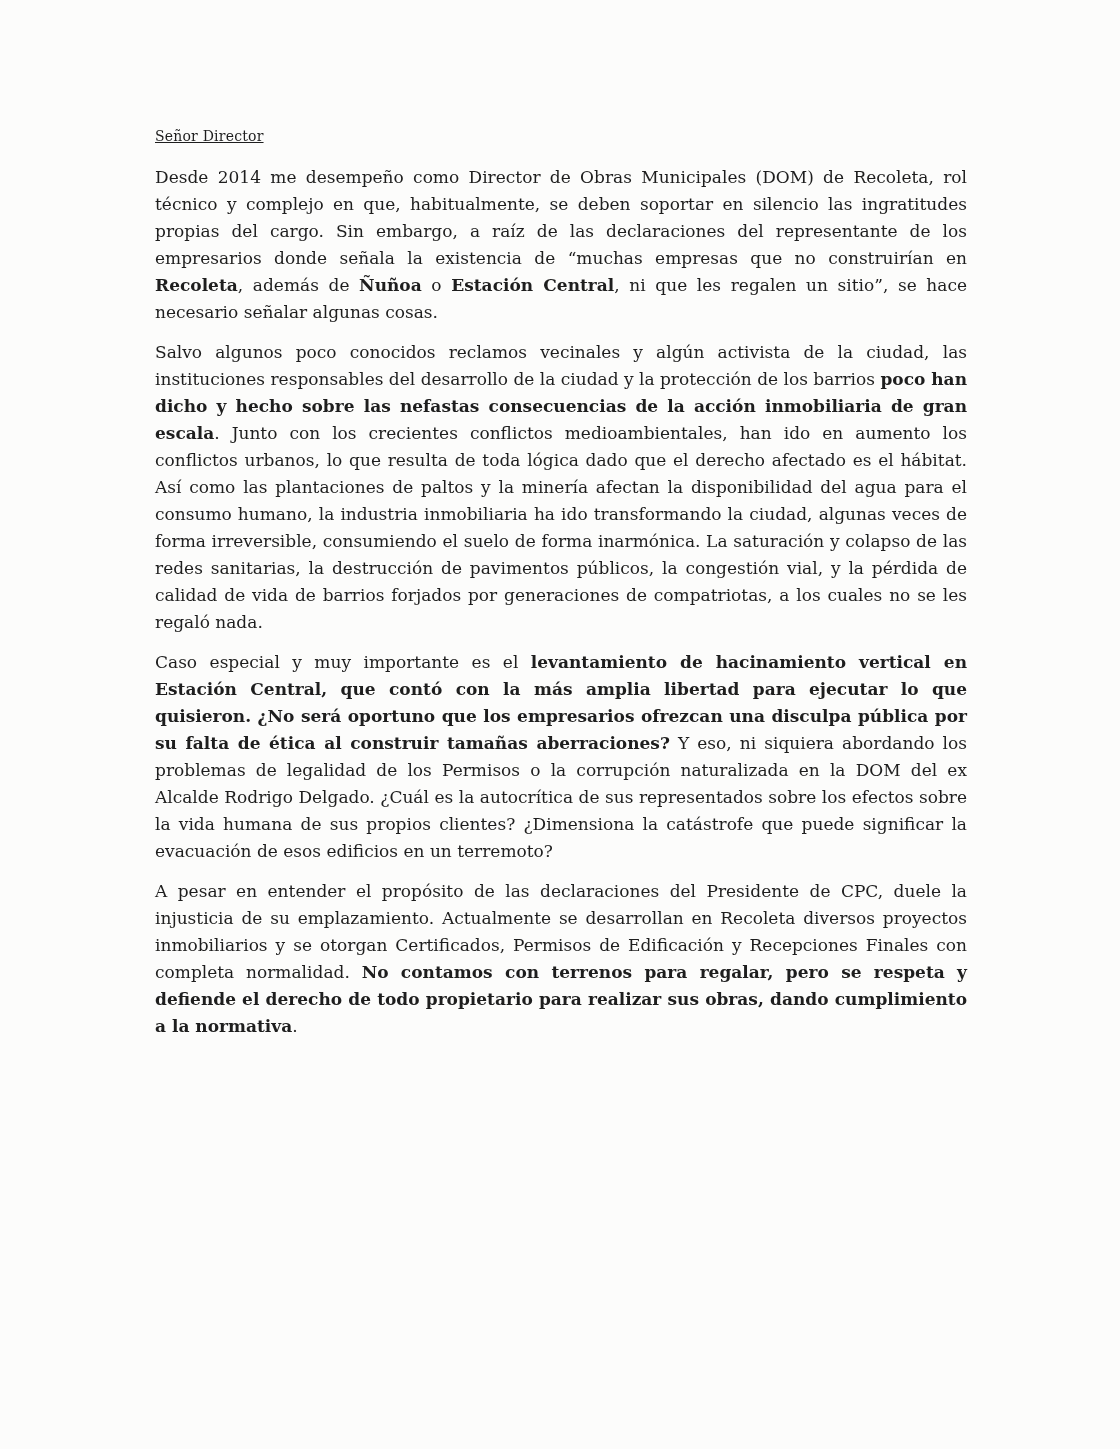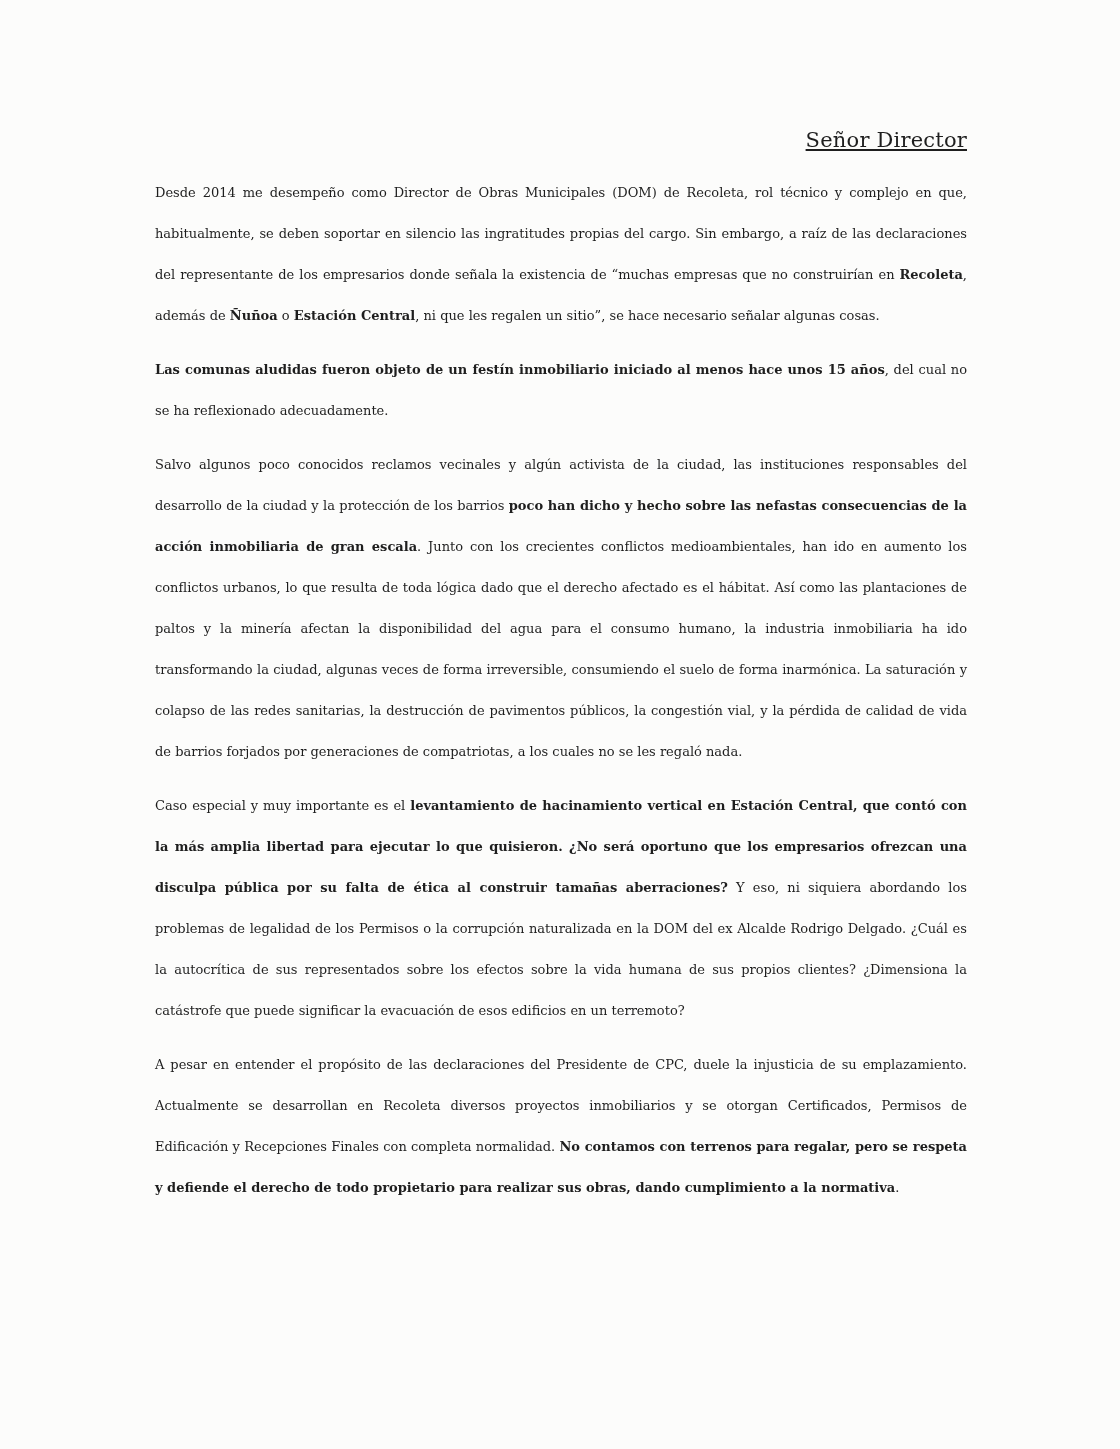--- a/index.html
+++ b/index.html
@@ -17,47 +17,45 @@
     font-family: "DejaVu Serif", "Liberation Serif", serif;
     color: #1e1e1e;
   }
   .content {
     position: absolute;
     left: 155px;
     top: 128px;
     width: 812px;
   }
   .doc-title {
-    font-size: 21px;
+    font-size: 14px;
     font-weight: normal;
     text-decoration: underline;
     margin: 0 0 20px 0;
     letter-spacing: 0.2px;
-    text-align: right;
   }
   .content p {
-    font-size: 13px;
-    line-height: 41px;
+    font-size: 17px;
+    line-height: 27px;
     text-align: justify;
     margin: 0 0 13px 0;
   }
   .content p strong {
     font-weight: bold;
   }
   .content p:last-child {
     margin-bottom: 0;
   }
 </style>
 </head>
 <body>
 
 <div class="page">
   <div class="content">
     <h1 class="doc-title">Señor Director</h1>
     <div id="doc-body">
         <p><span>Desde 2014 me desempeño como Director de Obras Municipales (DOM) de Recoleta, rol técnico y complejo en que, habitualmente, se deben soportar en silencio las ingratitudes propias del cargo. Sin embargo, a raíz de las declaraciones del representante de los empresarios donde señala la existencia de “muchas empresas que no construirían en </span><strong>Recoleta</strong><span>, además de </span><strong>Ñuñoa</strong><span> o </span><strong>Estación Central</strong><span>, ni que les regalen un sitio”, se hace necesario señalar algunas cosas.</span></p>
-        <p><strong>Las comunas aludidas fueron objeto de un festín inmobiliario iniciado al menos hace unos 15 años</strong><span>, del cual no se ha reflexionado adecuadamente.</span></p>
         <p><span>Salvo algunos poco conocidos reclamos vecinales y algún activista de la ciudad, las instituciones responsables del desarrollo de la ciudad y la protección de los barrios </span><strong>poco han dicho y hecho sobre las nefastas consecuencias de la acción inmobiliaria de gran escala</strong><span>. Junto con los crecientes conflictos medioambientales, han ido en aumento los conflictos urbanos, lo que resulta de toda lógica dado que el derecho afectado es el hábitat. Así como las plantaciones de paltos y la minería afectan la disponibilidad del agua para el consumo humano, la industria inmobiliaria ha ido transformando la ciudad, algunas veces de forma irreversible, consumiendo el suelo de forma inarmónica. La saturación y colapso de las redes sanitarias, la destrucción de pavimentos públicos, la congestión vial, y la pérdida de calidad de vida de barrios forjados por generaciones de compatriotas, a los cuales no se les regaló nada.</span></p>
         <p><span>Caso especial y muy importante es el </span><strong>levantamiento de hacinamiento vertical en Estación Central, que contó con la más amplia libertad para ejecutar lo que quisieron. ¿No será oportuno que los empresarios ofrezcan una disculpa pública por su falta de ética al construir tamañas aberraciones?</strong><span> Y eso, ni siquiera abordando los problemas de legalidad de los Permisos o la corrupción naturalizada en la DOM del ex Alcalde Rodrigo Delgado. ¿Cuál es la autocrítica de sus representados sobre los efectos sobre la vida humana de sus propios clientes? ¿Dimensiona la catástrofe que puede significar la evacuación de esos edificios en un terremoto?</span></p>
         <p><span>A pesar en entender el propósito de las declaraciones del Presidente de CPC, duele la injusticia de su emplazamiento. Actualmente se desarrollan en Recoleta diversos proyectos inmobiliarios y se otorgan Certificados, Permisos de Edificación y Recepciones Finales con completa normalidad. </span><strong>No contamos con terrenos para regalar, pero se respeta y defiende el derecho de todo propietario para realizar sus obras, dando cumplimiento a la normativa</strong><span>.</span></p>
       </div>
   </div>
 </div>
 
 </body></html>

